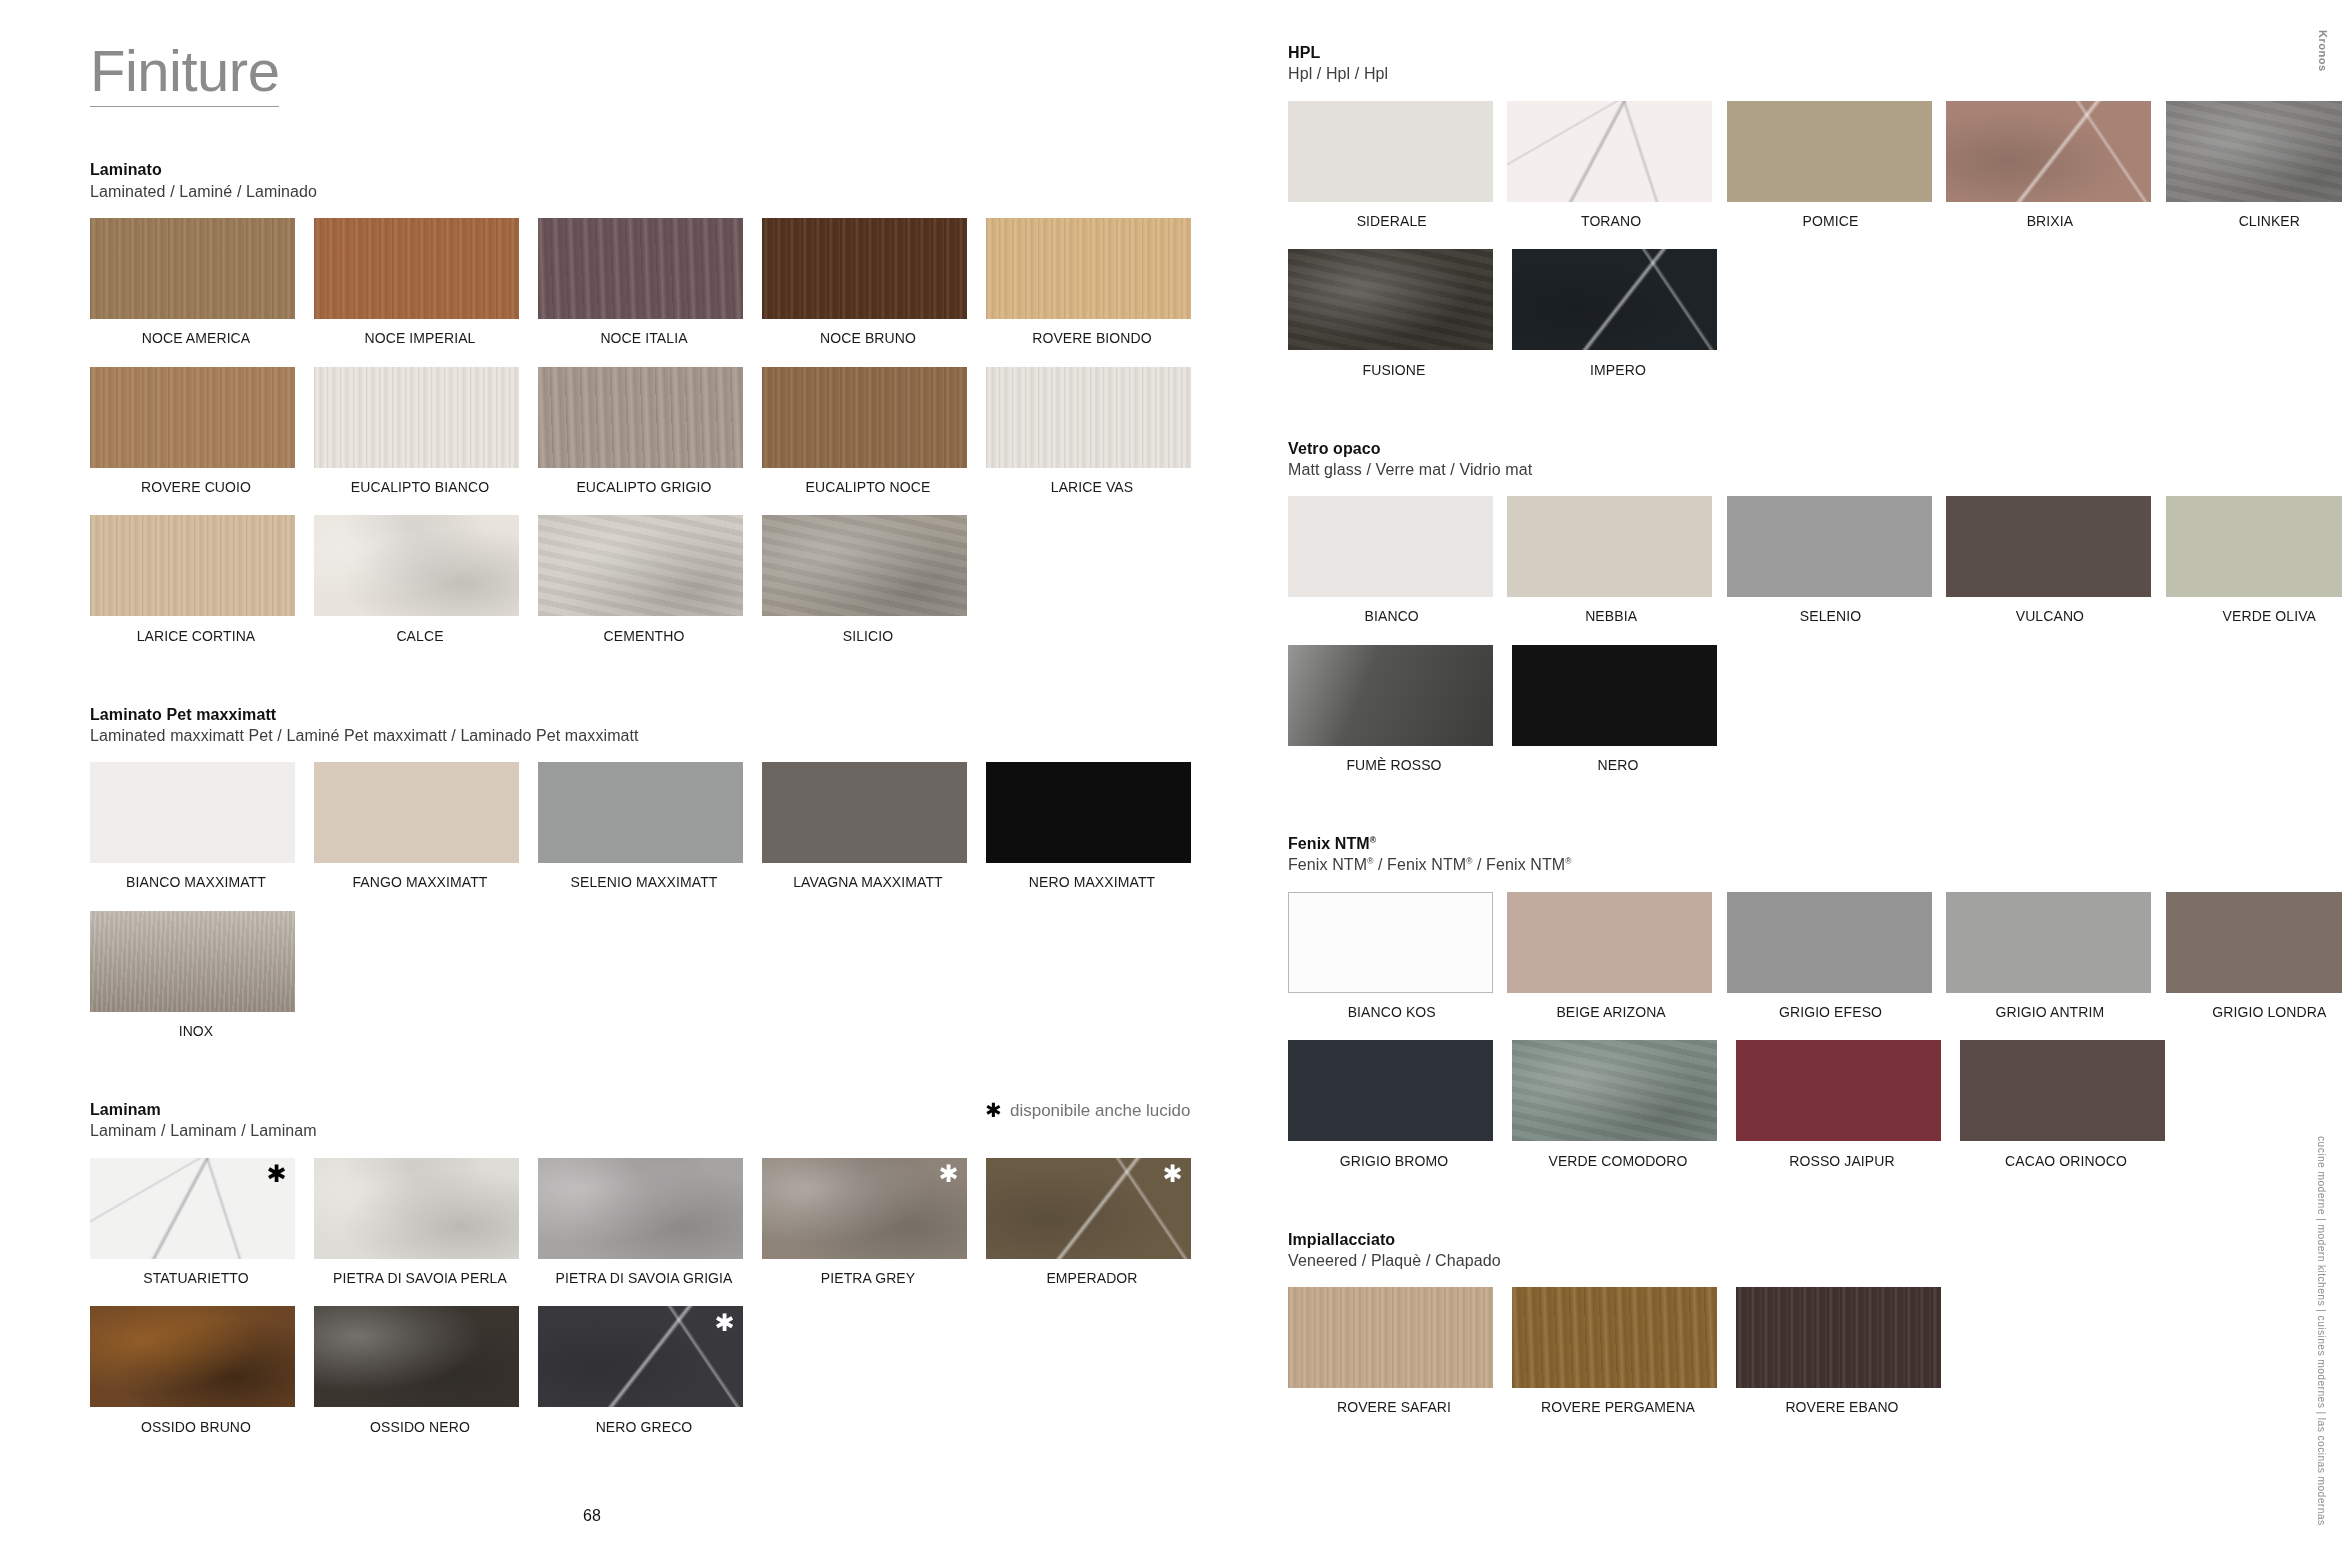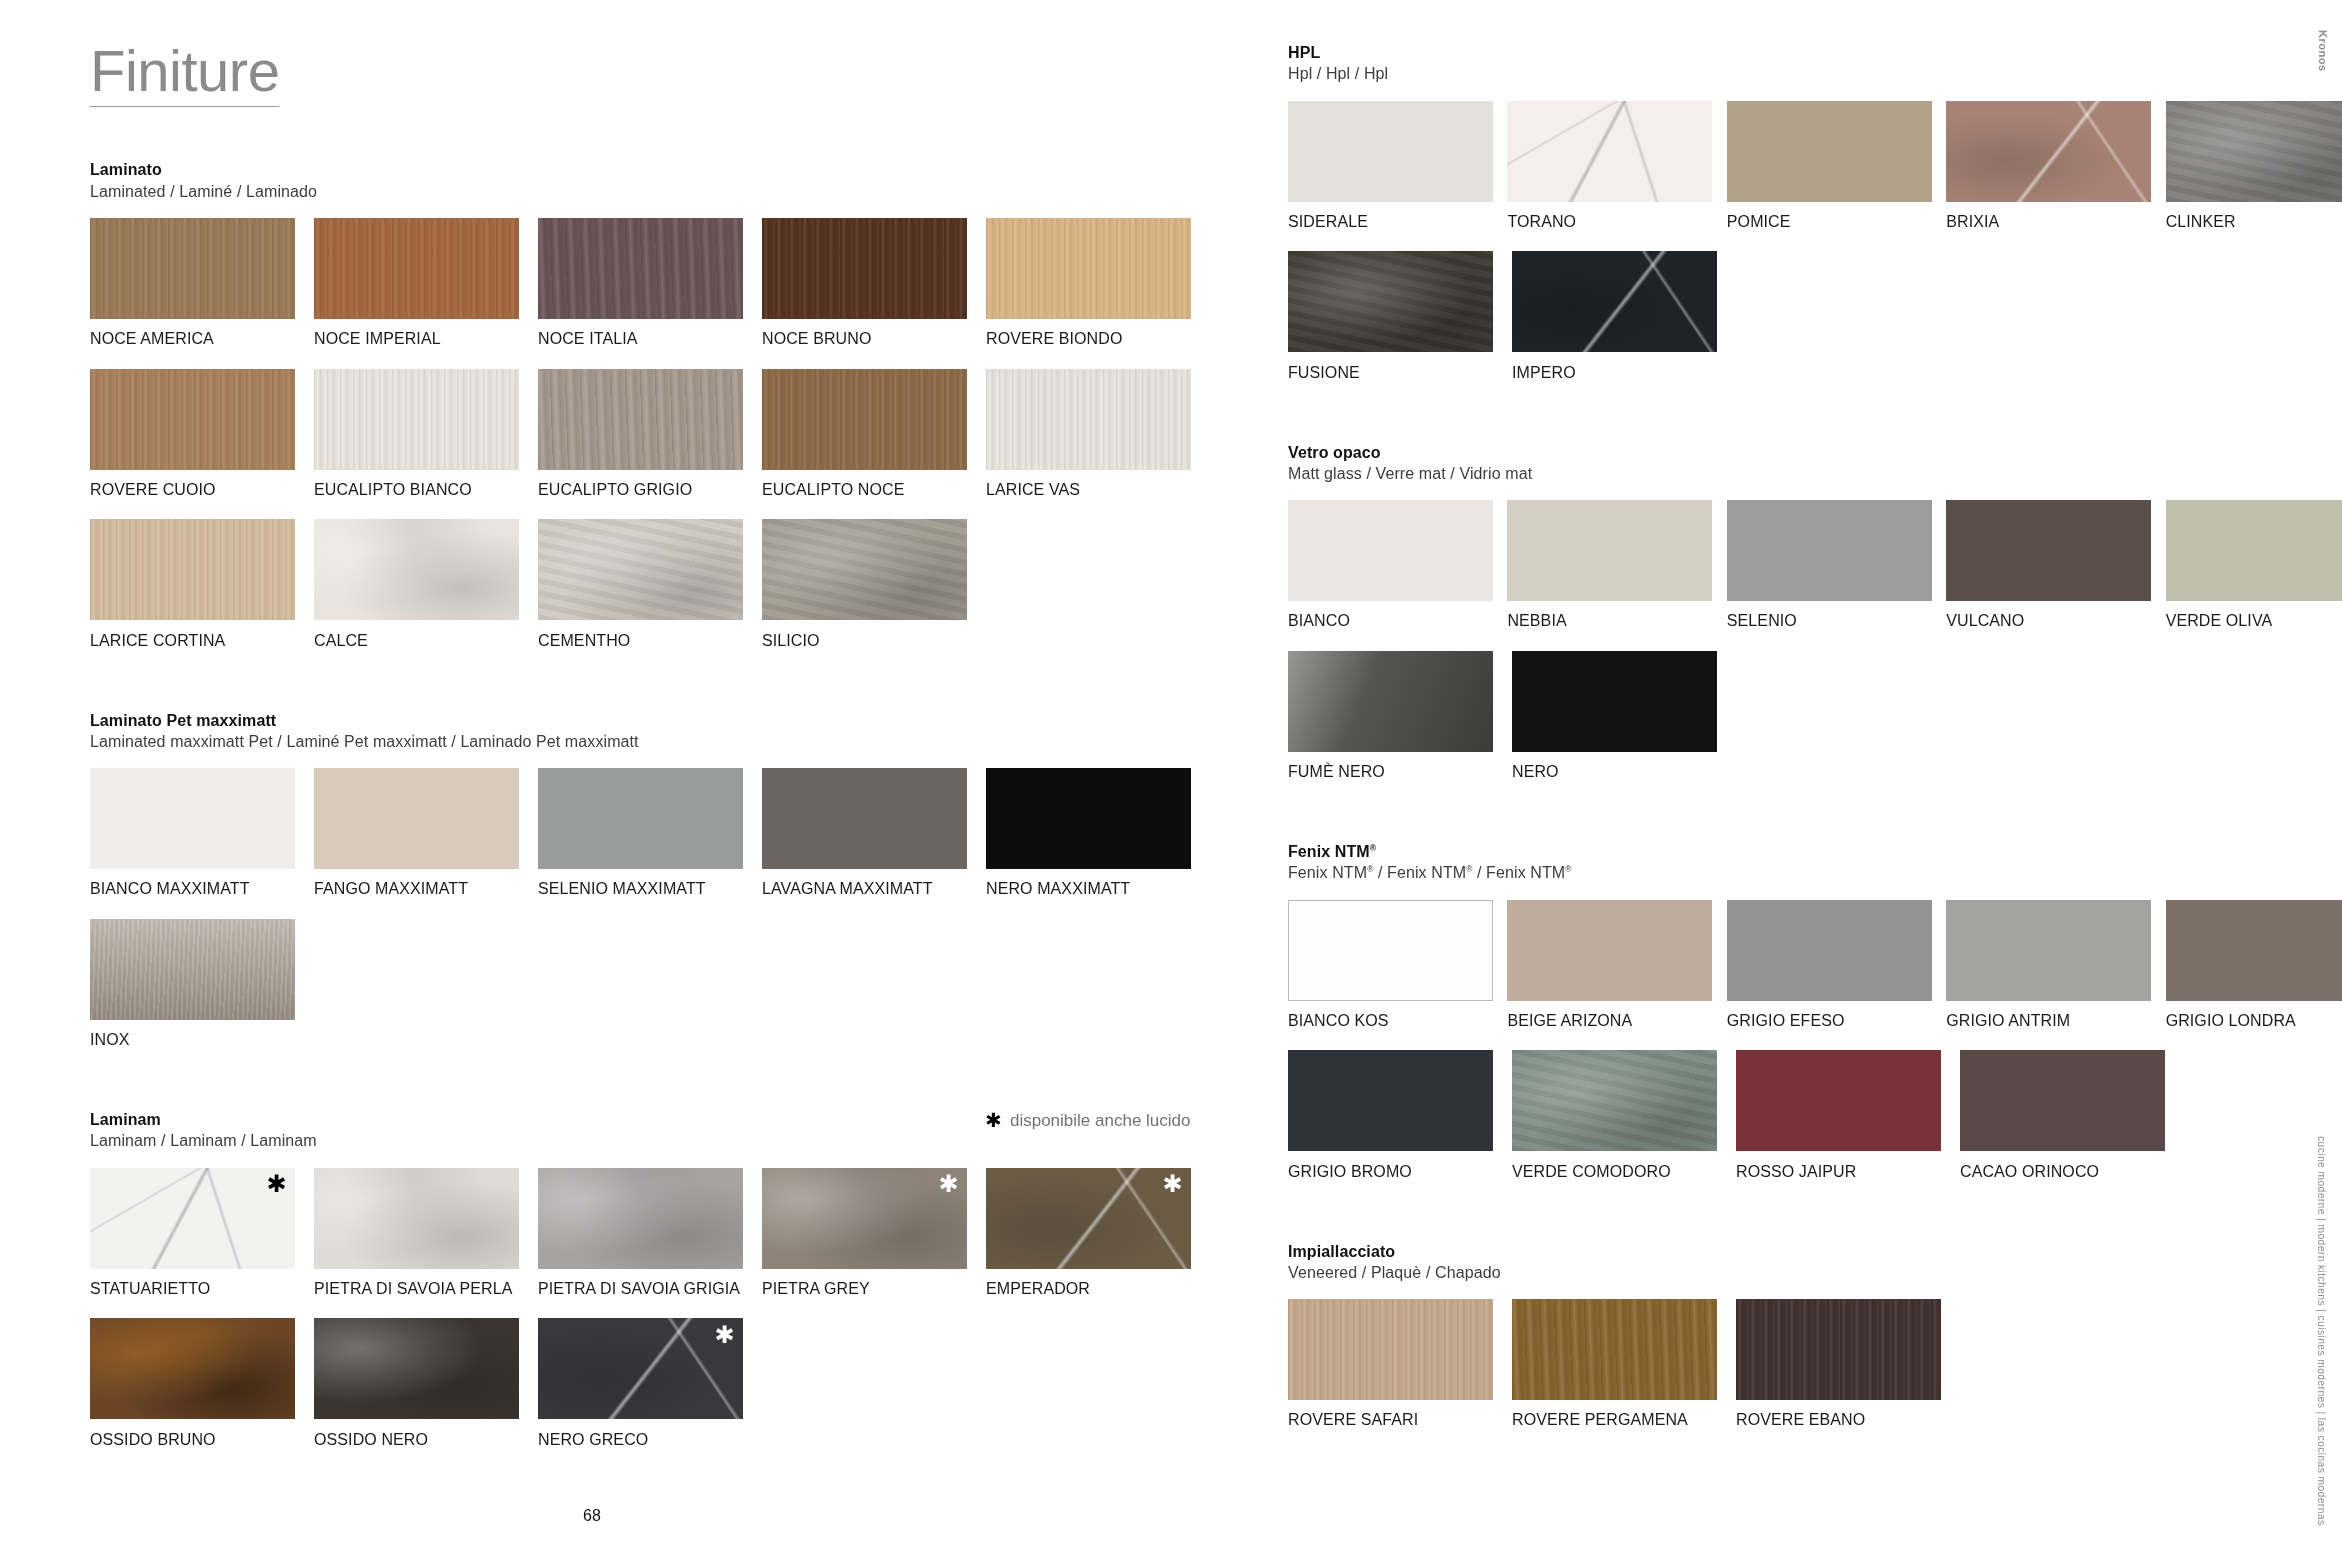--- a/index.html
+++ b/index.html
@@ -59,21 +59,21 @@
   .sw.bordered { border:0.9px solid #b9b9b9; }
   .sw .star {
     position:absolute; top:4.7px; right:8.4px;
     font-size:24px; line-height:1;
     font-family:"DejaVu Sans", sans-serif;
     font-weight:700;
   }
   .star-dark  { color:#000; }
   .star-light { color:#fff; }
   .cap {
-    font-size:16px; letter-spacing:0.1px;
+    text-align:center; font-size:14px; letter-spacing:0.1px;
     color:#1a1a1a; margin-top:11.2px; white-space:nowrap;
   }
   .rowgap { height:20.6px; }
   .secgap { height:60px; }
 
   
   .legend {
     display:flex; align-items:center; gap:8.4px;
     position:absolute; right:7.5px; top:1.9px;
   }
@@ -410,21 +410,21 @@
               </div>
               <div class="cell">
                 <div class="sw tx-flat" style="background-color: rgb(192, 192, 174);"></div>
                 <div class="cap">VERDE OLIVA</div>
               </div>
             </div>
             <div class="rowgap"></div>
             <div class="row">
               <div class="cell">
                 <div class="sw tx-gloss" style="background-color: rgb(76, 76, 74);"></div>
-                <div class="cap">FUMÈ NERO</div>
+                <div class="cap">FUMÈ ROSSO</div>
               </div>
               <div class="cell">
                 <div class="sw tx-flat" style="background-color: rgb(18, 18, 18);"></div>
                 <div class="cap">NERO</div>
               </div>
             </div>
           </div>
         </div>
         <div class="secgap"></div>
         <div class="sec">

